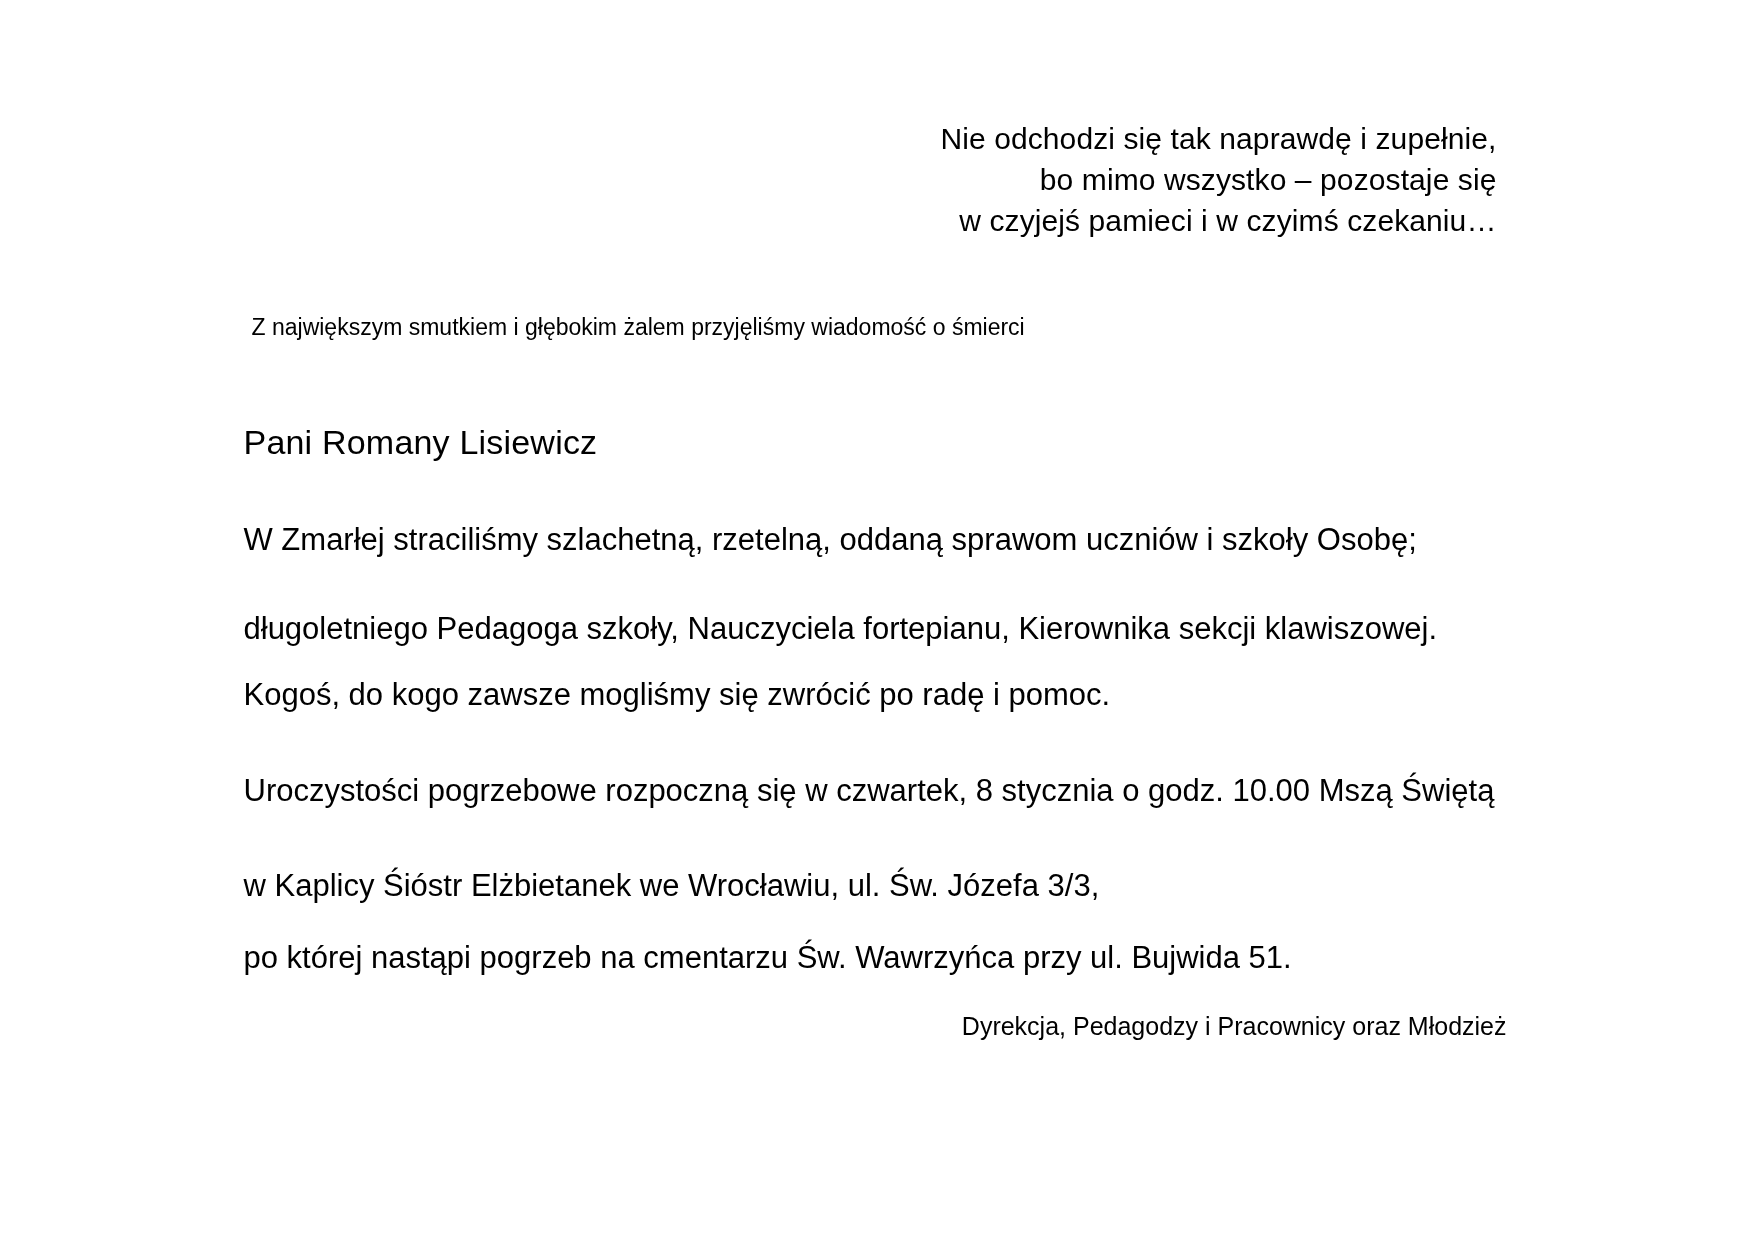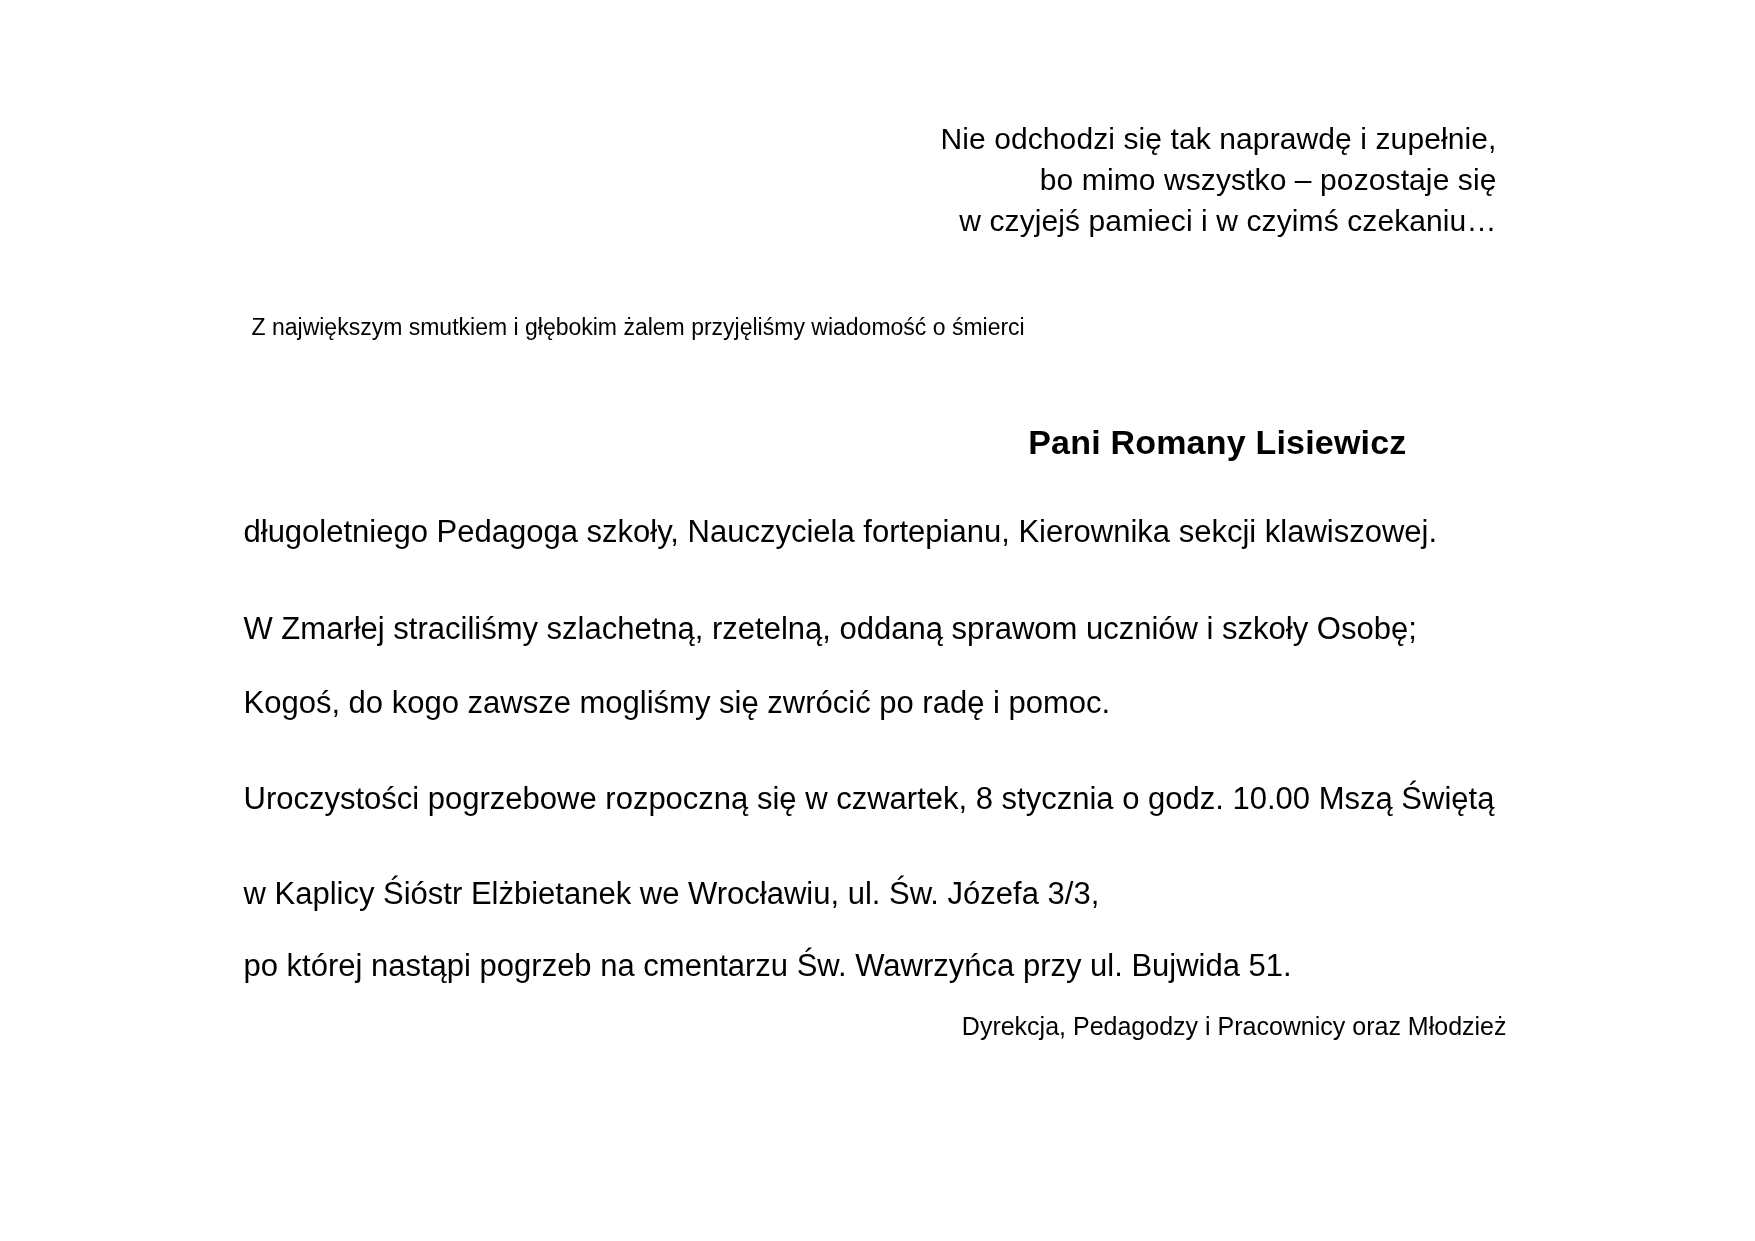--- a/index.html
+++ b/index.html
@@ -47,38 +47,38 @@
     right: 150px;
   }
   .lead {
     font-size: 23px;
     line-height: 42px;
     margin: 0 0 0 8px;
     white-space: nowrap;
   }
 
   .deceased-name {
-    text-align: right;
+    text-align: left;
     font-size: 34px;
-    font-weight: bold;
+    font-weight: normal;
     line-height: 44px;
     margin: 72px 0 0 0;
     padding-right: 100px;
     letter-spacing: 0.2px;
   }
 
   .para {
     font-size: 31px;
     line-height: 42px;
     margin: 0;
     white-space: nowrap;
   }
   .para.role       { margin-top: 47px; }
   .para.loss-1     { margin-top: 55px; }
-  .para.loss-2     { margin-top: 32px; }
+  .para.loss-2     { margin-top: 24px; }
   .para.ceremony   { margin-top: 54px; }
   .para.chapel     { margin-top: 53px; }
   .para.cemetery   { margin-top: 30px; }
 
   
   .signature {
     position: absolute;
     top: 998px;
     right: 150px;
     width: 900px;
@@ -101,23 +101,23 @@
     <span class="epi-line">bo mimo wszystko – pozostaje się</span>
     <span class="epi-line">w czyjejś pamieci i w czyimś czekaniu…</span>
   </div>
 
   <div class="body-block">
 
     <p class="lead">Z największym smutkiem i głębokim żalem przyjęliśmy wiadomość o śmierci</p>
 
     <h1 class="deceased-name">Pani Romany Lisiewicz</h1>
 
+    <p class="para loss-1">W Zmarłej straciliśmy szlachetną, rzetelną, oddaną sprawom uczniów i szkoły Osobę;</p>
+
     <p class="para role">długoletniego Pedagoga szkoły, Nauczyciela fortepianu, Kierownika sekcji klawiszowej.</p>
-
-    <p class="para loss-1">W Zmarłej straciliśmy szlachetną, rzetelną, oddaną sprawom uczniów i szkoły Osobę;</p>
     <p class="para loss-2">Kogoś, do kogo zawsze mogliśmy się zwrócić po radę i pomoc.</p>
 
     <p class="para ceremony">Uroczystości pogrzebowe rozpoczną się w czwartek, 8 stycznia o godz. 10.00 Mszą Świętą</p>
 
     <p class="para chapel">w Kaplicy Śióstr Elżbietanek we Wrocławiu, ul. Św. Józefa 3/3,</p>
 
     <p class="para cemetery">po której nastąpi pogrzeb na cmentarzu Św. Wawrzyńca przy ul. Bujwida 51.</p>
 
   </div>
 

